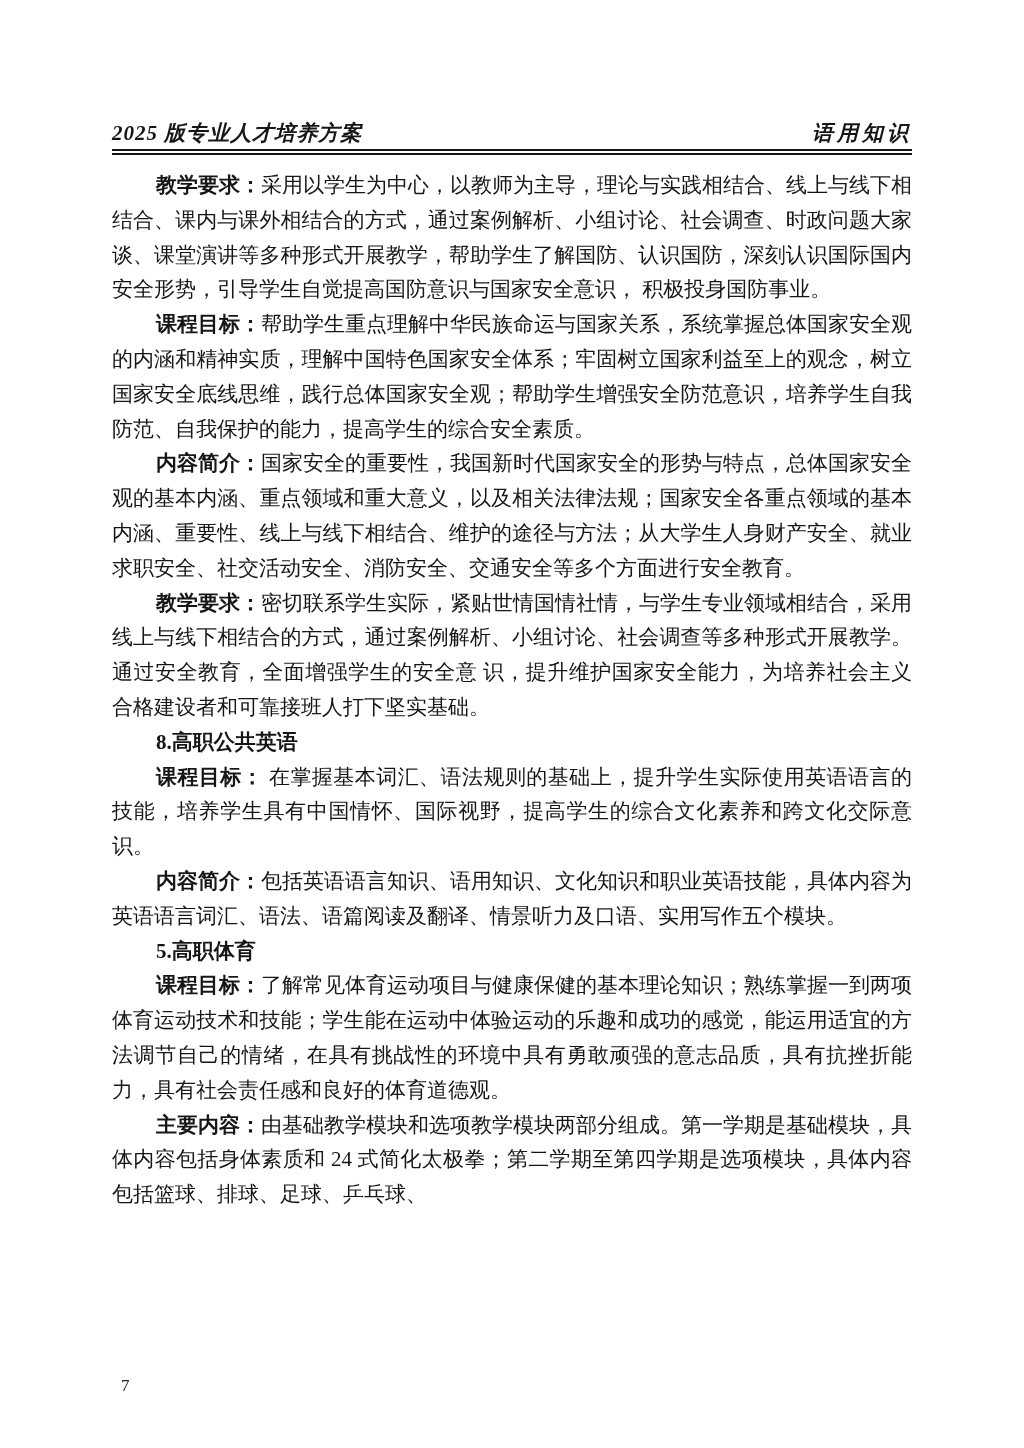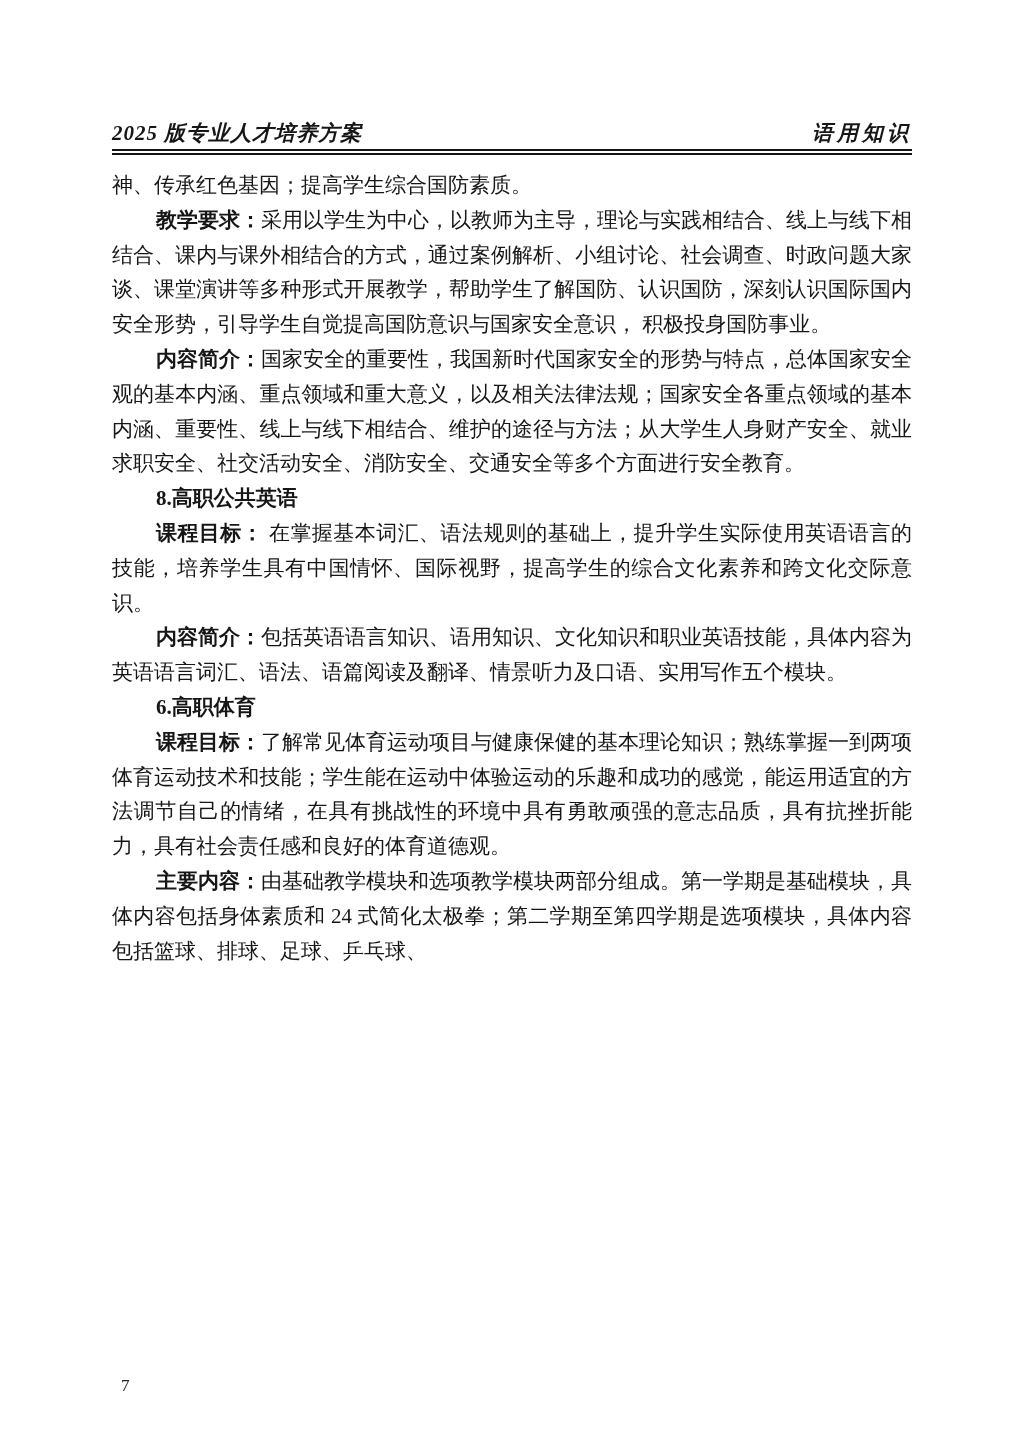--- a/index.html
+++ b/index.html
@@ -74,38 +74,39 @@
 
   <div class="header">
     <div class="header-row">
       <span class="header-left">2025 版专业人才培养方案</span>
       <span class="header-right">语用知识</span>
     </div>
     <div class="header-rule"></div>
   </div>
 
   <div class="body">
-    <p class="no-indent"><span>神、传承红色基因；提高学生综合国防素质。</span></p>
 
 
     <p><span class="label">教学要求：</span><span>采用以学生为中心，以教师为主导，理论与实践相结合、线上与线下相结合、课内与课外相结合的方式，通过案例解析、小组讨论、社会调查、时政问题大家谈、课堂演讲等多种形式开展教学，帮助学生了解国防、认识国防，深刻认识国际国内安全形势，引导学生自觉提高国防意识与国家安全意识， 积极投身国防事业。</span></p>
 
 
+    <p><span class="label">课程目标：</span><span>帮助学生重点理解中华民族命运与国家关系，系统掌握总体国家安全观的内涵和精神实质，理解中国特色国家安全体系；牢固树立国家利益至上的观念，树立国家安全底线思维，践行总体国家安全观；帮助学生增强安全防范意识，培养学生自我防范、自我保护的能力，提高学生的综合安全素质。</span></p>
 
     <p><span class="label">内容简介：</span><span>国家安全的重要性，我国新时代国家安全的形势与特点，总体国家安全观的基本内涵、重点领域和重大意义，以及相关法律法规；国家安全各重点领域的基本内涵、重要性、线上与线下相结合、维护的途径与方法；从大学生人身财产安全、就业求职安全、社交活动安全、消防安全、交通安全等多个方面进行安全教育。</span></p>
 
+    <p><span class="label">教学要求：</span><span>密切联系学生实际，紧贴世情国情社情，与学生专业领域相结合，采用线上与线下相结合的方式，通过案例解析、小组讨论、社会调查等多种形式开展教学。通过安全教育，全面增强学生的安全意 识，提升维护国家安全能力，为培养社会主义合格建设者和可靠接班人打下坚实基础。</span></p>
 
     <p class="heading">8.高职公共英语</p>
 
     <p><span class="label">课程目标：</span><span> 在掌握基本词汇、语法规则的基础上，提升学生实际使用英语语言的技能，培养学生具有中国情怀、国际视野，提高学生的综合文化素养和跨文化交际意识。</span></p>
 
     <p><span class="label">内容简介：</span><span>包括英语语言知识、语用知识、文化知识和职业英语技能，具体内容为英语语言词汇、语法、语篇阅读及翻译、情景听力及口语、实用写作五个模块。</span></p>
 
 
-    <p class="heading">6.高职体育</p>
+    <p class="heading">5.高职体育</p>
 
     <p><span class="label">课程目标：</span><span>了解常见体育运动项目与健康保健的基本理论知识；熟练掌握一到两项体育运动技术和技能；学生能在运动中体验运动的乐趣和成功的感觉，能运用适宜的方法调节自己的情绪，在具有挑战性的环境中具有勇敢顽强的意志品质，具有抗挫折能力，具有社会责任感和良好的体育道德观。</span></p>
 
     <p><span class="label">主要内容：</span><span>由基础教学模块和选项教学模块两部分组成。第一学期是基础模块，具体内容包括身体素质和 24 式简化太极拳；第二学期至第四学期是选项模块，具体内容包括篮球、排球、足球、乒乓球、</span></p>
   </div>
 
   <div class="page-number">7</div>
 
 </div>
 

